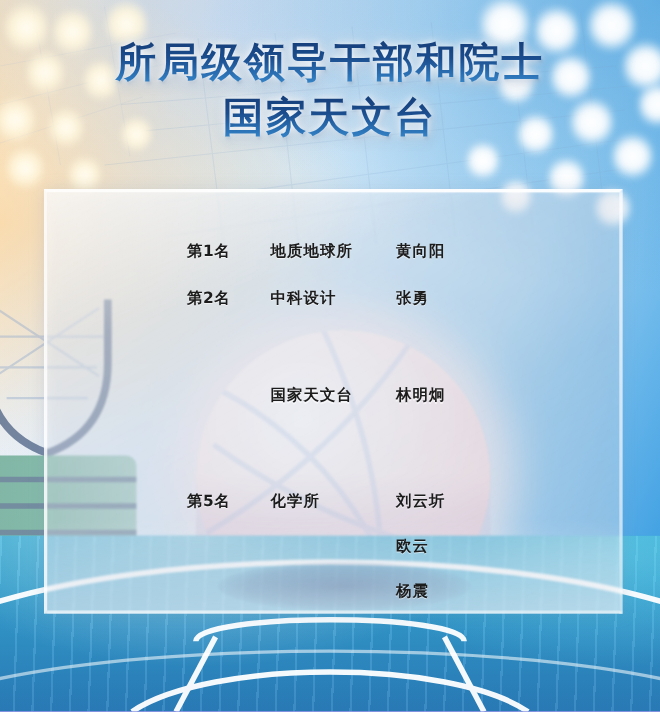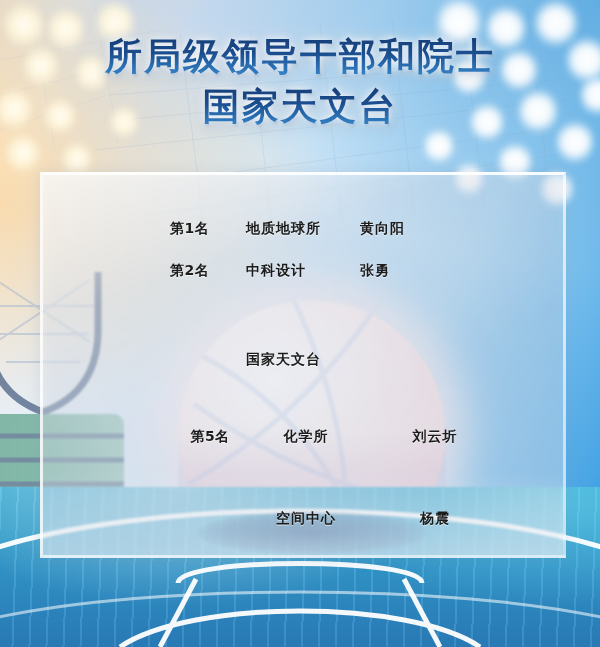--- a/index.html
+++ b/index.html
@@ -173,21 +173,21 @@
   }
   .c-rank{position:absolute;left:130px;width:80px;letter-spacing:.5px;}
   .c-unit{position:absolute;left:206px;width:120px;letter-spacing:1px;}
   .c-name{position:absolute;left:320px;width:150px;letter-spacing:1px;}
 
   
   #g1{top:36px;}
   #g2{top:78px;}
   #g3{top:119px;}
   #g4{top:167px;}
-  #g5{top:244px;text-align:center;}
+  #g5{top:263px;}
 </style>
 </head>
 <body>
 
 <div id="poster">
 
   <div class="bg-sky"></div>
   <div class="bg-sky-tint"></div>
 
   <div class="truss">
@@ -329,37 +329,38 @@
         <span class="c-rank">第2名</span>
         <span class="c-unit">中科设计</span>
         <span class="c-name">张勇</span>
       </div>
     </div>
 
 
     <div class="rank-group" id="g4">
       <div class="res-row">
         <span class="c-unit">国家天文台</span>
+        <span class="c-name">林明炯</span>
       </div>
       <div class="res-row">
         <span class="c-rank"></span>
       </div>
     </div>
 
     <div class="rank-group" id="g5">
       <div class="res-row">
         <span class="c-rank">第5名</span>
         <span class="c-unit">化学所</span>
         <span class="c-name">刘云圻</span>
       </div>
       <div class="res-row">
         <span class="c-rank"></span>
+        <span class="c-name">欧云</span>
       </div>
       <div class="res-row">
         <span class="c-rank"></span>
-        <span class="c-unit">空间中心</span>
         <span class="c-name">杨震</span>
       </div>
     </div>
 
   </div>
 
 </div>
 
 </body></html>

